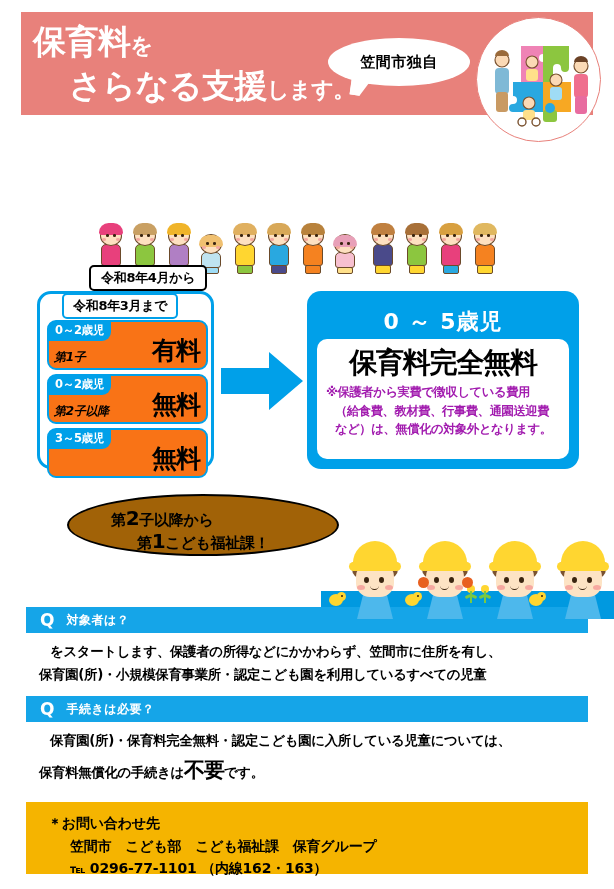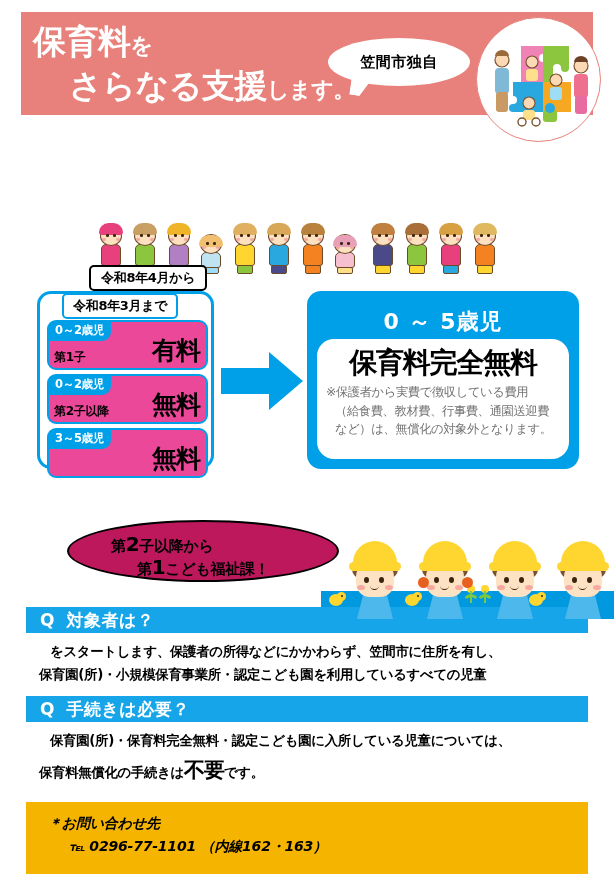--- a/index.html
+++ b/index.html
@@ -190,21 +190,21 @@
     white-space: nowrap;
     z-index: 6;
     letter-spacing: -0.3px;
   }
   .card {
     position: absolute;
     left: 7px;
     width: 161px; height: 50px;
     border: 2.4px solid #00a0e9;
     border-radius: 9px;
-    background: #ec4899;
+    background: #f97316;
   }
   .card.c1 { top: 26px; }
   .card.c2 { top: 80px; }
   .card.c3 { top: 134px; }
   .card .agechip {
     position: absolute;
     left: -1px; top: -1px;
     background: #00a0e9;
     color: #ffffff;
     font-size: 11.5px;
@@ -215,20 +215,21 @@
     letter-spacing: -0.3px;
   }
   .card .ordinal {
     position: absolute;
     left: 5px; top: 27px;
     font-size: 12px;
     font-weight: bold;
     color: #000;
     white-space: nowrap;
     letter-spacing: -0.3px;
+    font-style: italic;
   }
   .card .price {
     position: absolute;
     right: 6px; top: 12px;
     font-size: 25px;
     font-weight: bold;
     color: #000;
     letter-spacing: -1px;
     white-space: nowrap;
   }
@@ -271,52 +272,52 @@
     color: #ffffff;
     font-size: 22px;
     font-weight: bold;
     letter-spacing: 1px;
   }
   .white-panel {
     position: absolute;
     left: 10px; top: 48px;
     width: 252px; height: 120px;
     background: #ffffff;
-    border-radius: 17px;
+    border-radius: 10px;
   }
   .free-big {
     position: absolute;
     left: 0; top: 5px;
     width: 100%;
     text-align: center;
     font-size: 28px;
     font-weight: bold;
     color: #000;
     letter-spacing: -1.2px;
   }
   .note {
     position: absolute;
     left: 9px; top: 44px;
     width: 236px;
     font-size: 12.3px;
-    font-weight: normal;
-    color: #737373;
+    font-weight: bold;
+    color: #a21caf;
     line-height: 1.52;
     letter-spacing: -0.4px;
   }
   .note .l2, .note .l3 { padding-left: 9px; }
 
   
   .ellipse-bubble {
     position: absolute;
-    left: 46px; top: 508px;
+    left: 46px; top: 482px;
     width: 272px; height: 62px;
     border: 2.2px solid #000000;
     border-radius: 50%;
-    background: #be185d;
+    background: #a16207;
     z-index: 3;
     text-decoration: underline;
   }
   .ellipse-bubble .eb1, .ellipse-bubble .eb2 {
     position: absolute;
     font-size: 15px;
     font-weight: bold;
     color: #000;
     white-space: nowrap;
     letter-spacing: -0.3px;
@@ -459,21 +460,21 @@
   }
   .qbar .qmark {
     color: #ffffff;
     font-size: 17px;
     font-weight: bold;
     margin-left: 14px;
     margin-right: 12px;
   }
   .qbar .qtext {
     color: #ffffff;
-    font-size: 17px;
+    font-size: 12px;
     font-weight: bold;
     letter-spacing: 0.5px;
   }
   .qbar.q1 { top: 595px; }
   .qbar.q2 { top: 684px; }
 
   .answer {
     position: absolute;
     left: 18px;
     width: 552px;
@@ -497,21 +498,20 @@
   }
   .contact .ct {
     position: absolute;
     left: 22px; top: 10px;
     font-size: 14px;
     font-weight: bold;
     color: #000;
     line-height: 1.62;
     letter-spacing: -0.2px;
     white-space: nowrap;
-    font-style: italic;
   }
   .contact .ind1 { padding-left: 22px; }
   .tel-glyph { font-size: 12px; }
 </style>
 </head>
 <body>
 
 <div class="poster">
 
   <div class="header-band">
@@ -837,17 +837,18 @@
     <span class="qtext">手続きは必要？</span>
   </div>
   <div class="answer a2">
     <div class="ind">保育園(所)・保育料完全無料・認定こども園に入所している児童については、</div>
     <div><span>保育料無償化の手続きは</span><span class="fuyo">不要</span><span>です。</span></div>
   </div>
 
   <div class="contact">
     <div class="ct">
       <div>＊お問い合わせ先</div>
+      <div class="ind1">笠間市　こども部　こども福祉課　保育グループ</div>
       <div class="ind1"><span class="tel-glyph">℡</span> <span>0296-77-1101 （内線162・163）</span></div>
     </div>
   </div>
 
 </div>
 
 </body></html>

